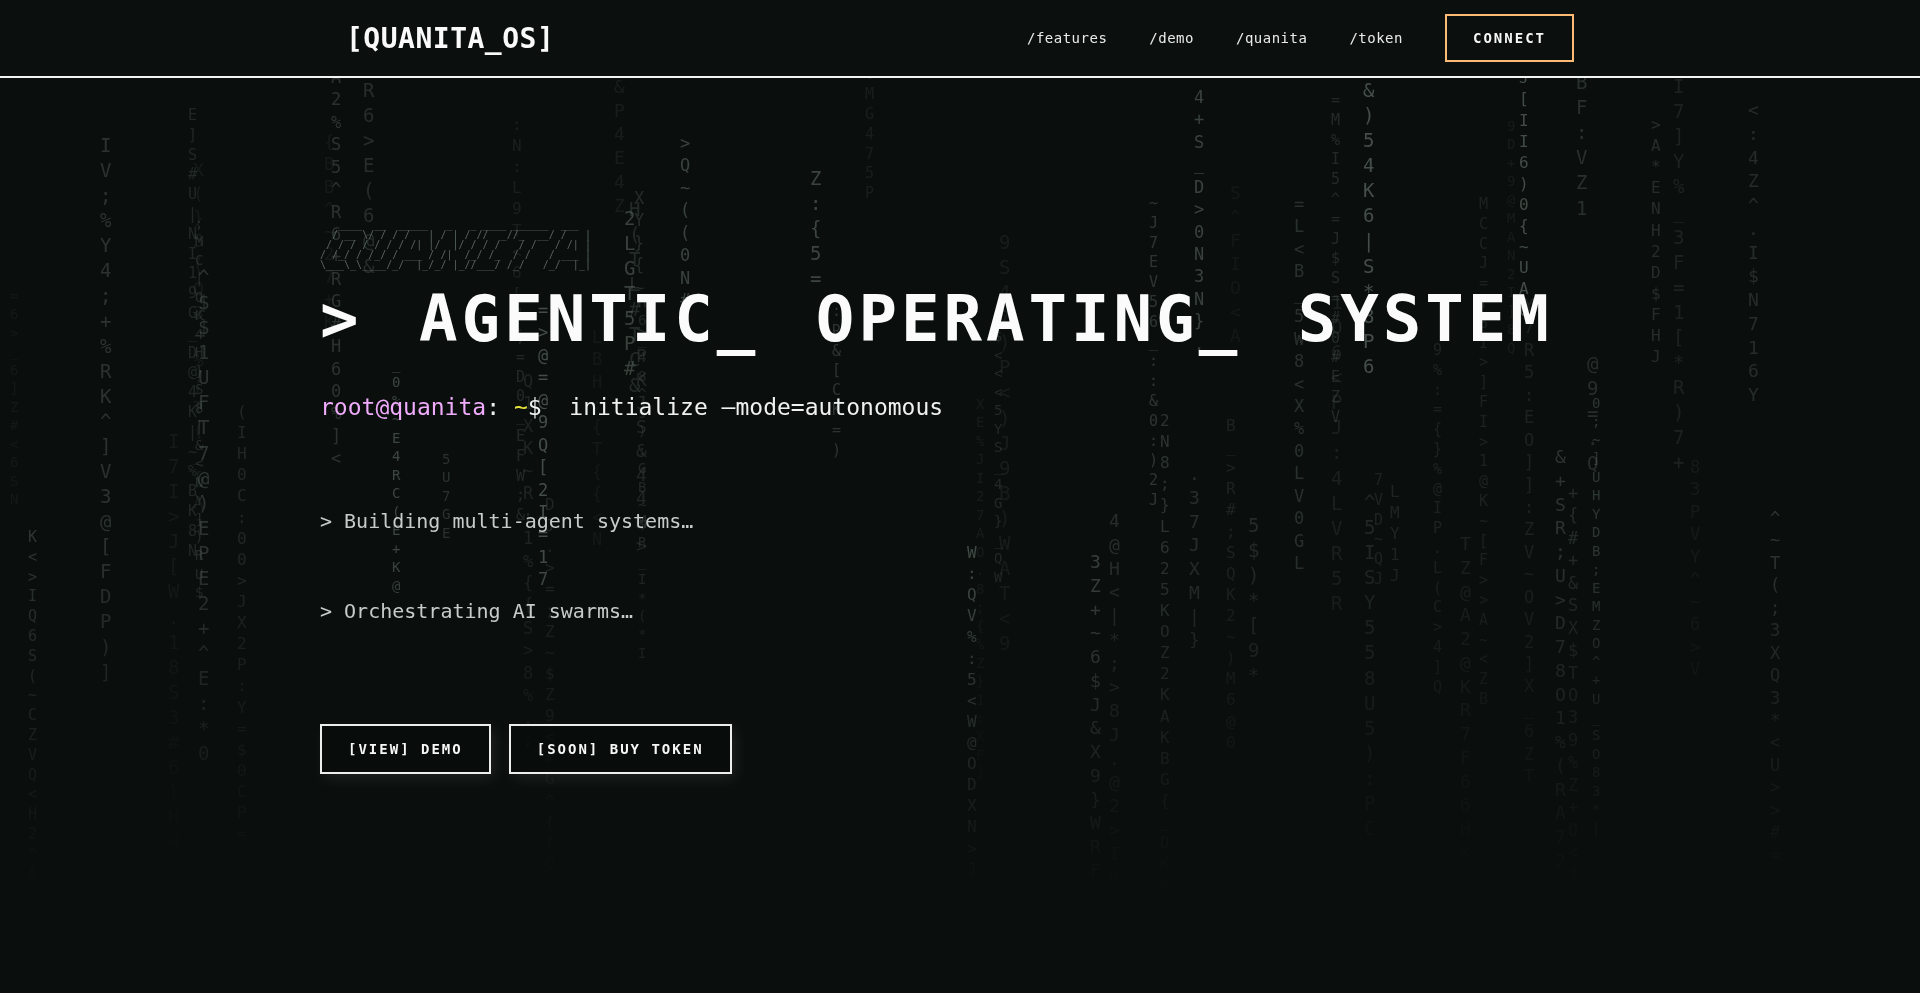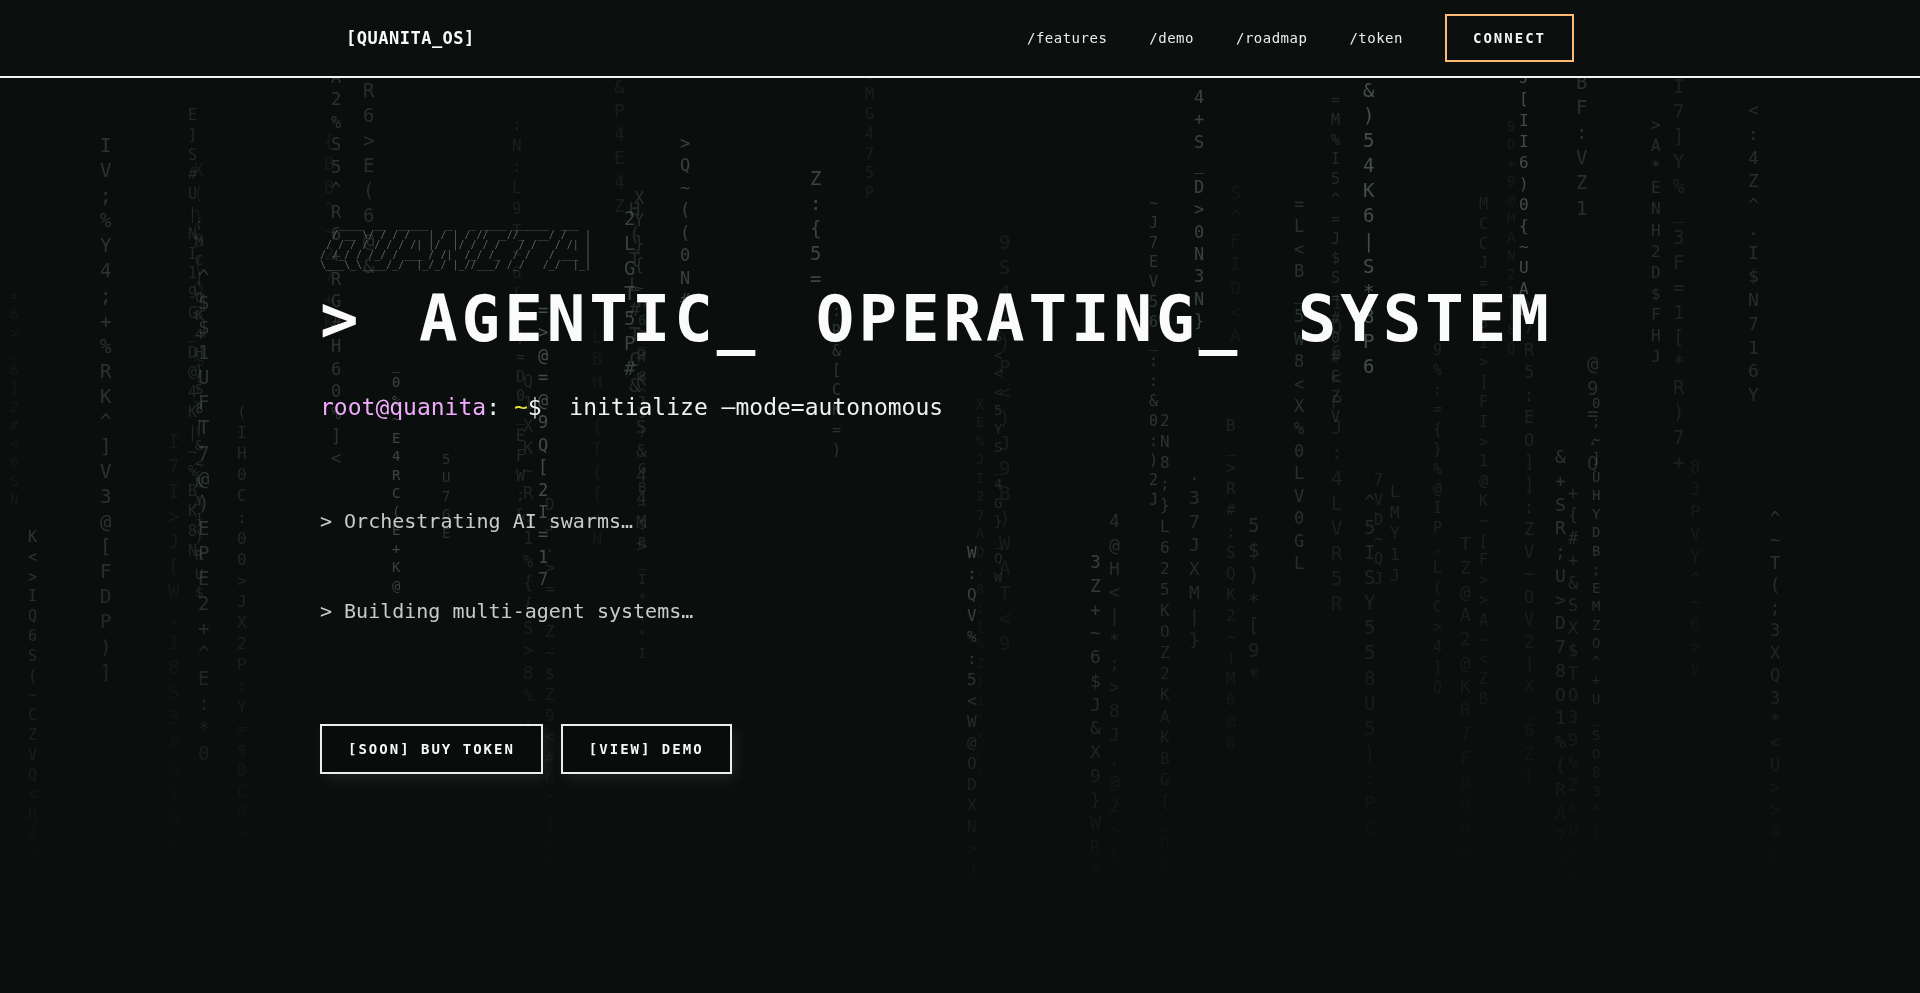--- a/index.html
+++ b/index.html
@@ -8,21 +8,21 @@
     width:1920px; height:993px; overflow:hidden; position:relative;
     background:#0a0f0d; color:#f2f4f3;
     font-family:"DejaVu Sans Mono", "Liberation Mono", monospace;
   }
 
   
   .topnav { position:relative; z-index:5; height:78px; background:#0b100f;
             border-bottom:2px solid #f2f4f3; display:flex; align-items:center; }
   .nav-inner { width:1280px; margin:0 auto; padding:0 26px;
                display:flex; justify-content:space-between; align-items:center; }
-  .logo { font-size:17px; font-weight:bold; letter-spacing:.5px; color:#fafafa; cursor:pointer; }
+  .logo { font-size:28px; font-weight:bold; letter-spacing:.5px; color:#fafafa; cursor:pointer; }
   .nav-right { display:flex; align-items:center; gap:42px; }
   .nav-link { font-size:14px; color:#e9ebea; text-decoration:none; letter-spacing:.5px; cursor:pointer; }
   .connect-btn { background:transparent; border:2px solid #fdba74; color:#f5f7f6;
                  font-family:inherit; font-weight:bold; font-size:14px; letter-spacing:2px;
                  padding:14px 26px; cursor:pointer; }
 
   
   .hero { position:relative; height:915px; }
   #rain { position:absolute; left:0; top:0; width:1920px; height:830px; overflow:hidden; z-index:0; }
   .rain-col { position:absolute; white-space:pre; color:#5d6862; line-height:1.32; }
@@ -48,21 +48,21 @@
 </style>
 </head>
 <body>
 
 <nav class="topnav">
   <div class="nav-inner">
     <div class="logo">[QUANITA_OS]</div>
     <div class="nav-right">
       <a class="nav-link">/features</a>
       <a class="nav-link">/demo</a>
-      <a class="nav-link">/roadmap</a>
+      <a class="nav-link">/quanita</a>
       <a class="nav-link">/token</a>
       <button class="connect-btn">CONNECT</button>
     </div>
   </div>
 </nav>
 
 <main class="hero">
   <div id="rain" style="color: rgb(93, 104, 98);">
       <div class="rain-col" style="left: 1331px; top: 212px; font-size: 19px; opacity: 0.19;">1
 O
@@ -1103,23 +1103,23 @@
  / / / / / / / /| |/  |/ / / /   / /   / /| |
 / /_/ / /_/ / ___ / /|  /_/ /_  / /   / ___ |
 \___\_\____/_/  |_/_/ |_//___/ /_/   /_/  |_|</pre>
 
 
     <h1 class="heading">&gt; AGENTIC_ OPERATING_ SYSTEM</h1>
 
     <div class="terminal"><span class="t-user">root@quanita</span><span>: </span><span class="t-tilde">~</span><span>$</span><span>  initialize –mode=autonomous</span></div>
 
     <div class="typed">
+      <div>&gt; Building multi-agent systems…</div>
       <div>&gt; Orchestrating AI swarms…</div>
-      <div>&gt; Building multi-agent systems…</div>
     </div>
 
     <div class="cta-row">
+      <button class="cta">[VIEW] DEMO</button>
       <button class="cta">[SOON] BUY TOKEN</button>
-      <button class="cta">[VIEW] DEMO</button>
     </div>
 
   </div>
 </main>
 
 </body></html>

